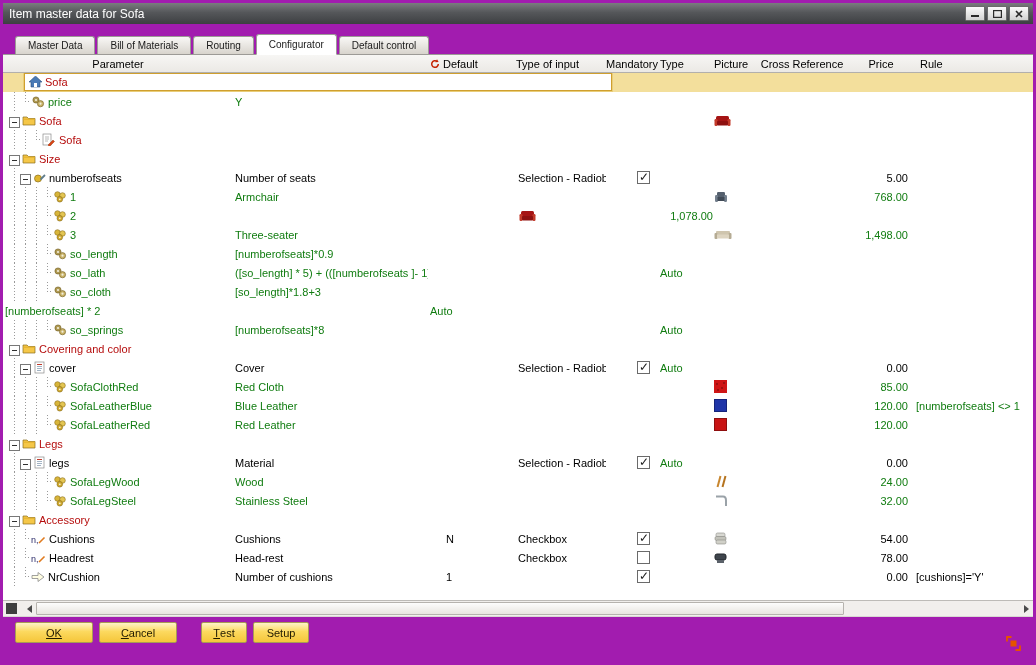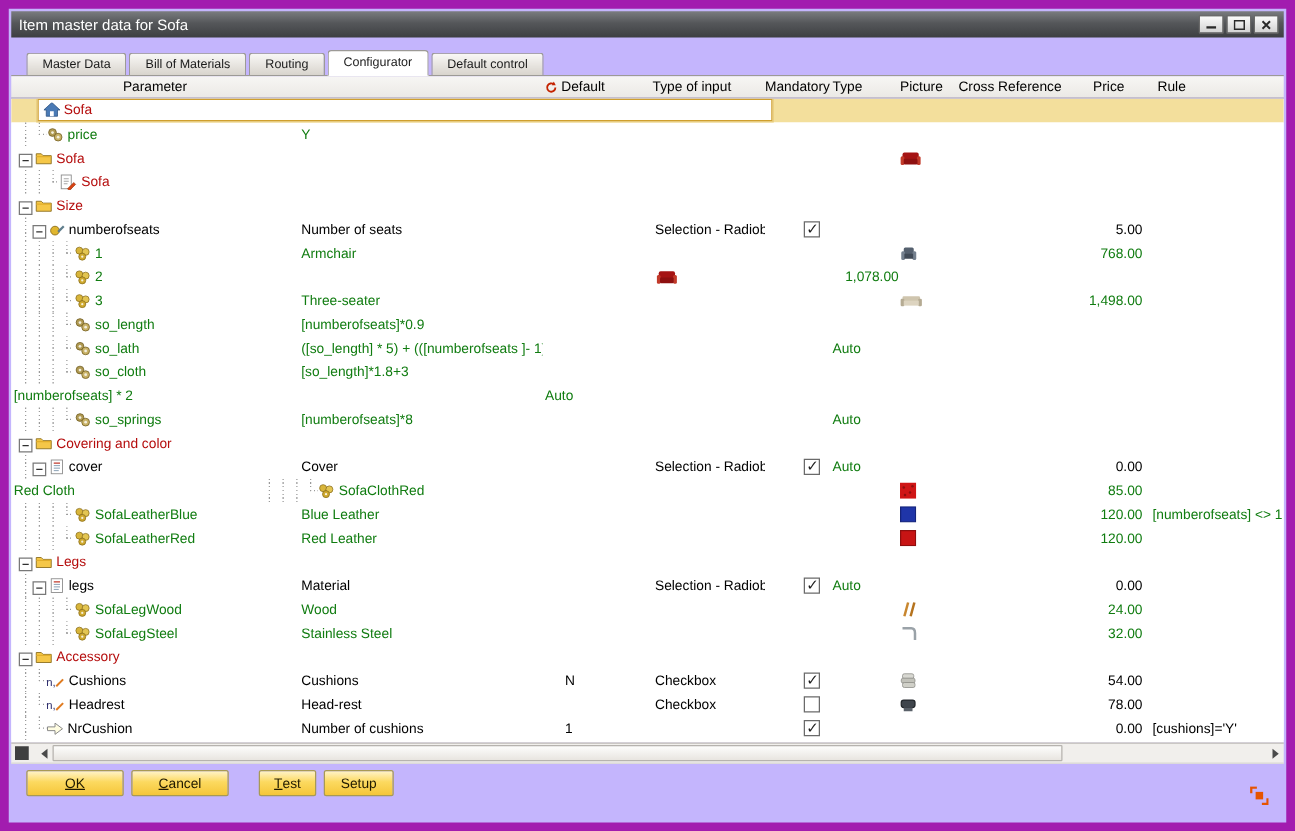--- a/index.html
+++ b/index.html
@@ -1,19 +1,19 @@
 <!DOCTYPE html>
 <html><head>
 <meta charset="utf-8">
 <style>
   * { margin:0; padding:0; box-sizing:border-box; }
   html,body { background:#fff; font-family:"Liberation Sans", sans-serif; }
   .dialog{
     width:1036px; height:665px;
-    border:7px solid #a21caf; background:#c4b5fd;
+    border:1px solid #a21caf; background:#a21caf;
     padding:2px; display:flex; flex-direction:column;
   }
   
   .titlebar{
     height:21px; flex:none; display:flex; align-items:center;
     background:linear-gradient(#7a7c7f,#55575a 45%,#3d3f42);
     color:#fff; font-size:12px; padding:0 4px 0 6px;
   }
   .titlebar .ttl{ flex:1; white-space:nowrap; overflow:hidden; }
   .winbtn{
@@ -617,37 +617,37 @@
           <span class="c-green">Auto</span>
         </div>
         <div class="cell w-pic"></div>
         <div class="cell w-xref"></div>
         <div class="cell w-price">
           <span class="c-black">0.00</span>
         </div>
         <div class="cell w-rule"></div>
       </div>
       <div class="row">
-        <div class="cell w-desc">
-          <span class="c-green">Red Cloth</span>
-        </div>
         <div class="cell tree-cell">
           <span class="rail"></span>
           <span class="rail"></span>
           <span class="rail"></span>
           <span class="elbow"></span>
           <span class="icon">
             <svg width="14" height="13">
               <circle cx="4.5" cy="4.5" r="2.8" fill="#d8b53a" stroke="#8a6d1c" stroke-width="0.6"></circle>
               <circle cx="9.5" cy="5.5" r="2.8" fill="#e3c552" stroke="#8a6d1c" stroke-width="0.6"></circle>
               <circle cx="6.8" cy="9.3" r="2.8" fill="#cfa92e" stroke="#8a6d1c" stroke-width="0.6"></circle>
               <circle cx="6.8" cy="9.3" r="0.9" fill="#f6f0da"></circle>
             </svg>
           </span>
           <span class="plabel c-green">SofaClothRed</span>
+        </div>
+        <div class="cell w-desc">
+          <span class="c-green">Red Cloth</span>
         </div>
         <div class="cell w-def"></div>
         <div class="cell w-input"></div>
         <div class="cell w-mand"></div>
         <div class="cell w-type"></div>
         <div class="cell w-pic">
           <span class="picon">
             <svg width="13" height="13">
               <rect width="13" height="13" fill="#cf1515"></rect>
               <circle cx="3" cy="4" r="1" fill="#8e0e0e"></circle>

